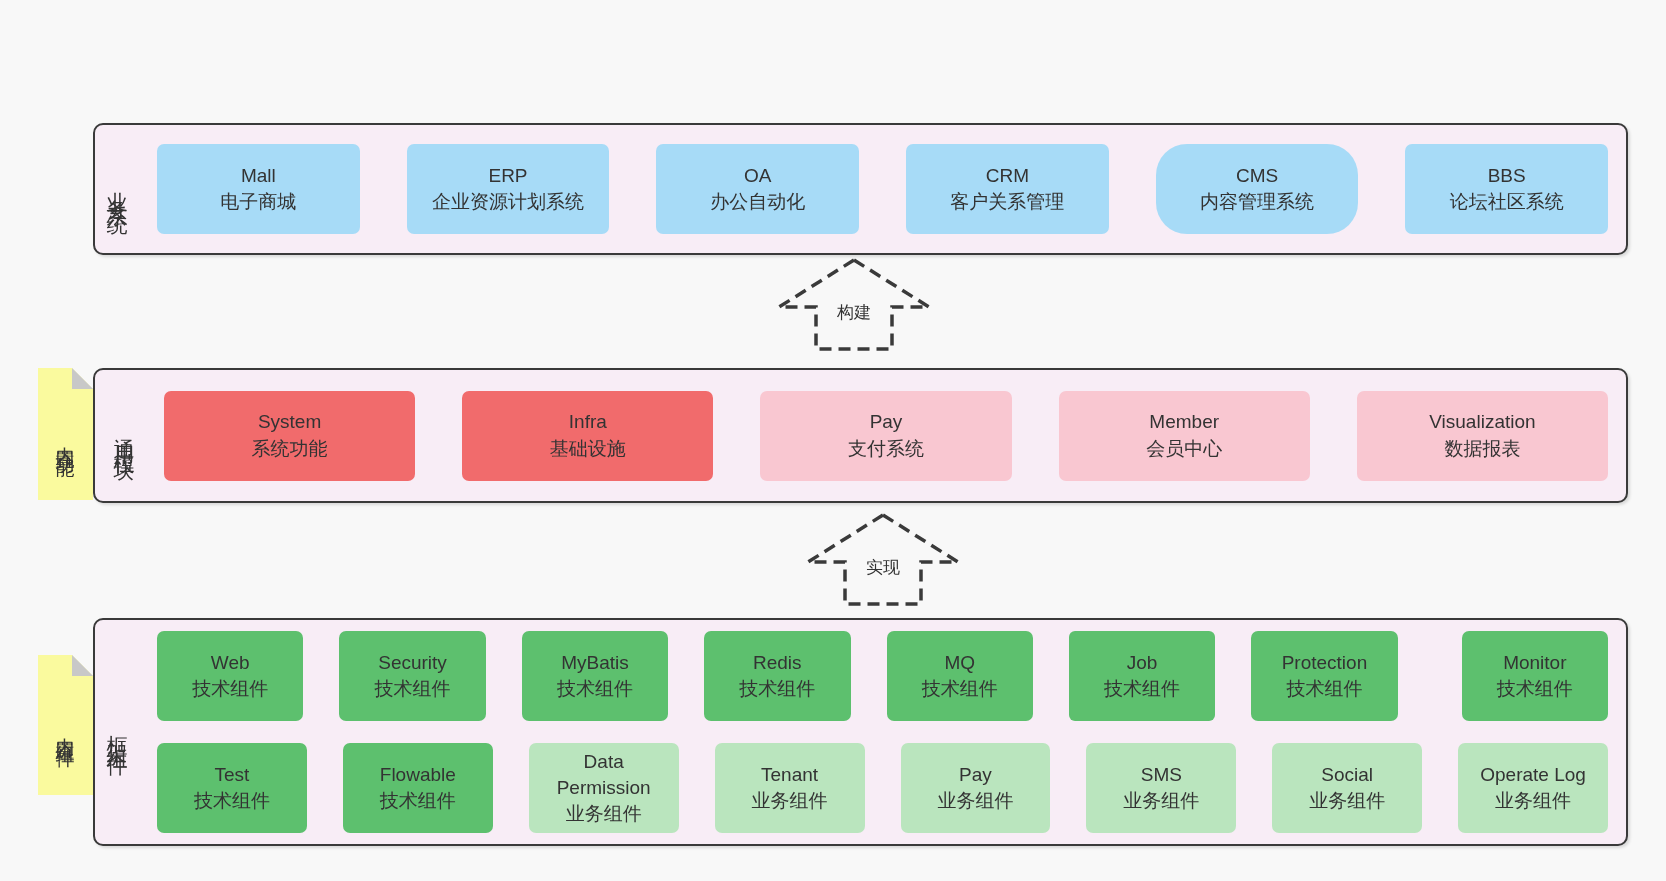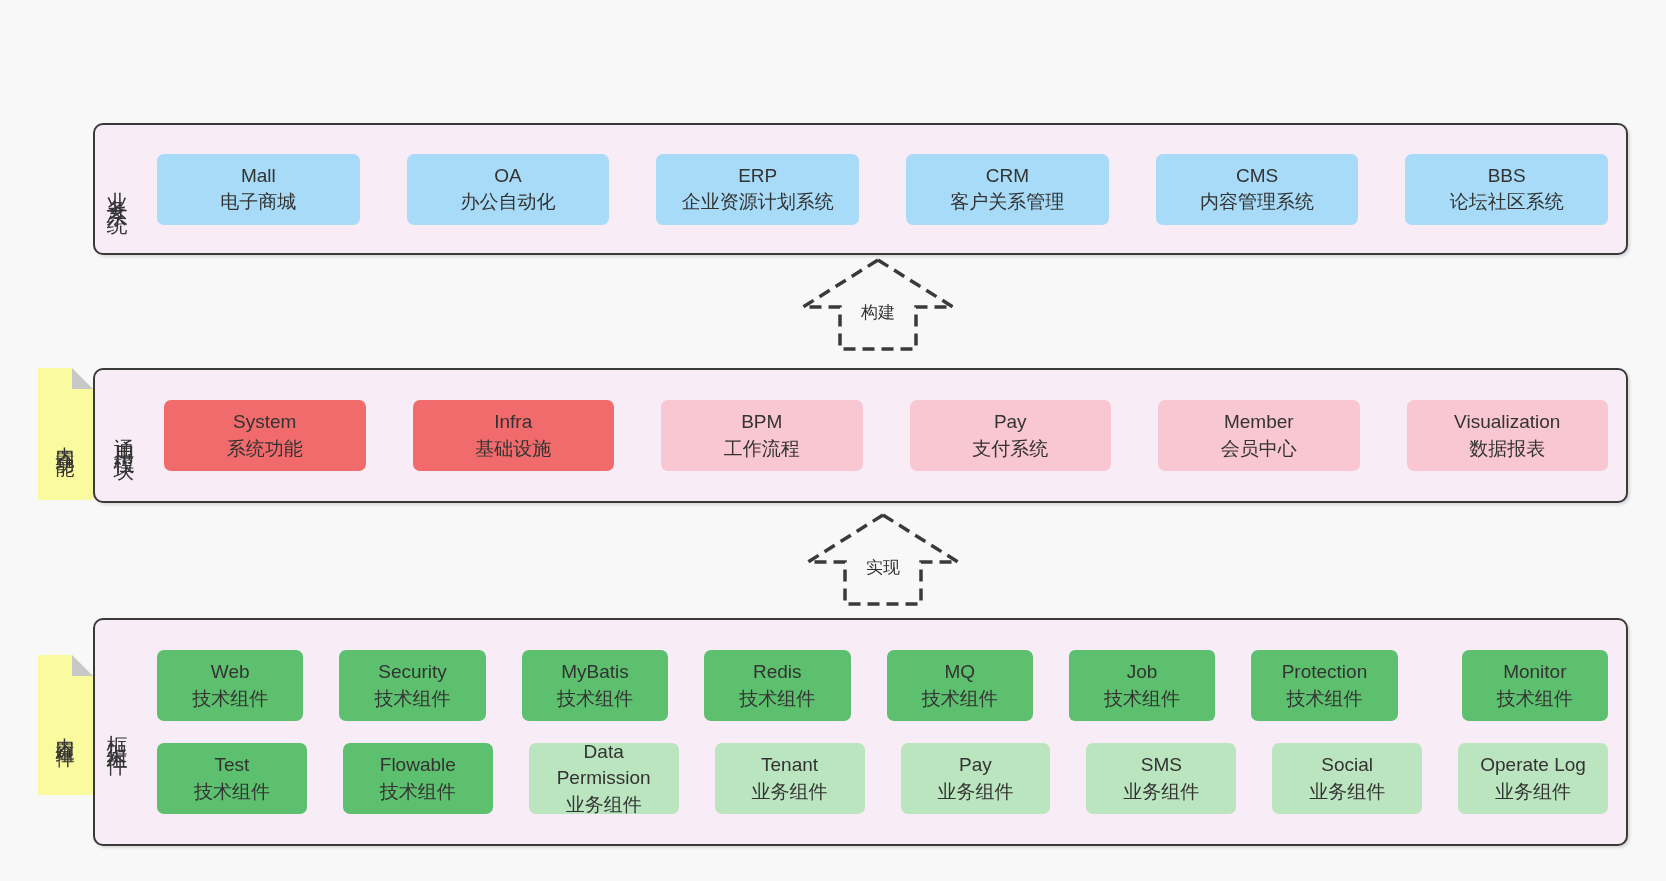--- a/index.html
+++ b/index.html
@@ -49,21 +49,21 @@
     gap:22px;
     margin-left:6px;
   }
   .box-row{
     display:flex;
     gap:47px;
   }
   #band-framework .box-row{gap:36px;}
   .box{
     flex:1;
-    height:71px;
+    height:90px;
     border-radius:7px;
     display:flex;
     flex-direction:column;
     align-items:center;
     justify-content:center;
     text-align:center;
     font-size:19px;
     line-height:1.38;
     padding:2px 12px;
   }
@@ -97,21 +97,21 @@
   }
   .note-fold{
     background:var(--fold);
     clip-path:polygon(0 0,100% 100%,0 100%);
   }
   .arrow{
     position:absolute;
     width:156px;
     height:95px;
   }
-  #arrow-build{left:800px;top:257px;}
+  #arrow-build{left:776px;top:257px;}
   #arrow-implement{left:805px;top:512px;}
   .arrow svg{position:absolute;left:0;top:0;width:100%;height:100%;}
   .arrow-label{
     position:absolute;
     left:50%;
     top:44px;
     transform:translateX(-50%);
     font-size:17px;
     background:var(--page-bg);
     padding:0 2px;
@@ -124,32 +124,32 @@
 
 <section class="band" id="band-business">
   <div class="side-label">业务系统</div>
   <div class="rows">
       <div class="box-row">
         <div class="box" style="background: rgb(167, 219, 247);">
           <div class="box-en">Mall</div>
           <div class="box-zh">电子商城</div>
         </div>
         <div class="box" style="background: rgb(167, 219, 247);">
+          <div class="box-en">ERP</div>
+          <div class="box-zh">企业资源计划系统</div>
+        </div>
+        <div class="box" style="background: rgb(167, 219, 247);">
           <div class="box-en">OA</div>
           <div class="box-zh">办公自动化</div>
         </div>
         <div class="box" style="background: rgb(167, 219, 247);">
-          <div class="box-en">ERP</div>
-          <div class="box-zh">企业资源计划系统</div>
-        </div>
-        <div class="box" style="background: rgb(167, 219, 247);">
           <div class="box-en">CRM</div>
           <div class="box-zh">客户关系管理</div>
         </div>
-        <div class="box" style="background: rgb(167, 219, 247);">
+        <div class="box" style="background: rgb(167, 219, 247); border-radius: 31px;">
           <div class="box-en">CMS</div>
           <div class="box-zh">内容管理系统</div>
         </div>
         <div class="box" style="background: rgb(167, 219, 247);">
           <div class="box-en">BBS</div>
           <div class="box-zh">论坛社区系统</div>
         </div>
       </div>
     </div>
 </section>
@@ -173,24 +173,20 @@
       <div class="box-row">
         <div class="box" style="background: rgb(241, 107, 108);">
           <div class="box-en">System</div>
           <div class="box-zh">系统功能</div>
         </div>
         <div class="box" style="background: rgb(241, 107, 108);">
           <div class="box-en">Infra</div>
           <div class="box-zh">基础设施</div>
         </div>
         <div class="box" style="background: rgb(249, 199, 209);">
-          <div class="box-en">BPM</div>
-          <div class="box-zh">工作流程</div>
-        </div>
-        <div class="box" style="background: rgb(249, 199, 209);">
           <div class="box-en">Pay</div>
           <div class="box-zh">支付系统</div>
         </div>
         <div class="box" style="background: rgb(249, 199, 209);">
           <div class="box-en">Member</div>
           <div class="box-zh">会员中心</div>
         </div>
         <div class="box" style="background: rgb(249, 199, 209);">
           <div class="box-en">Visualization</div>
           <div class="box-zh">数据报表</div>

